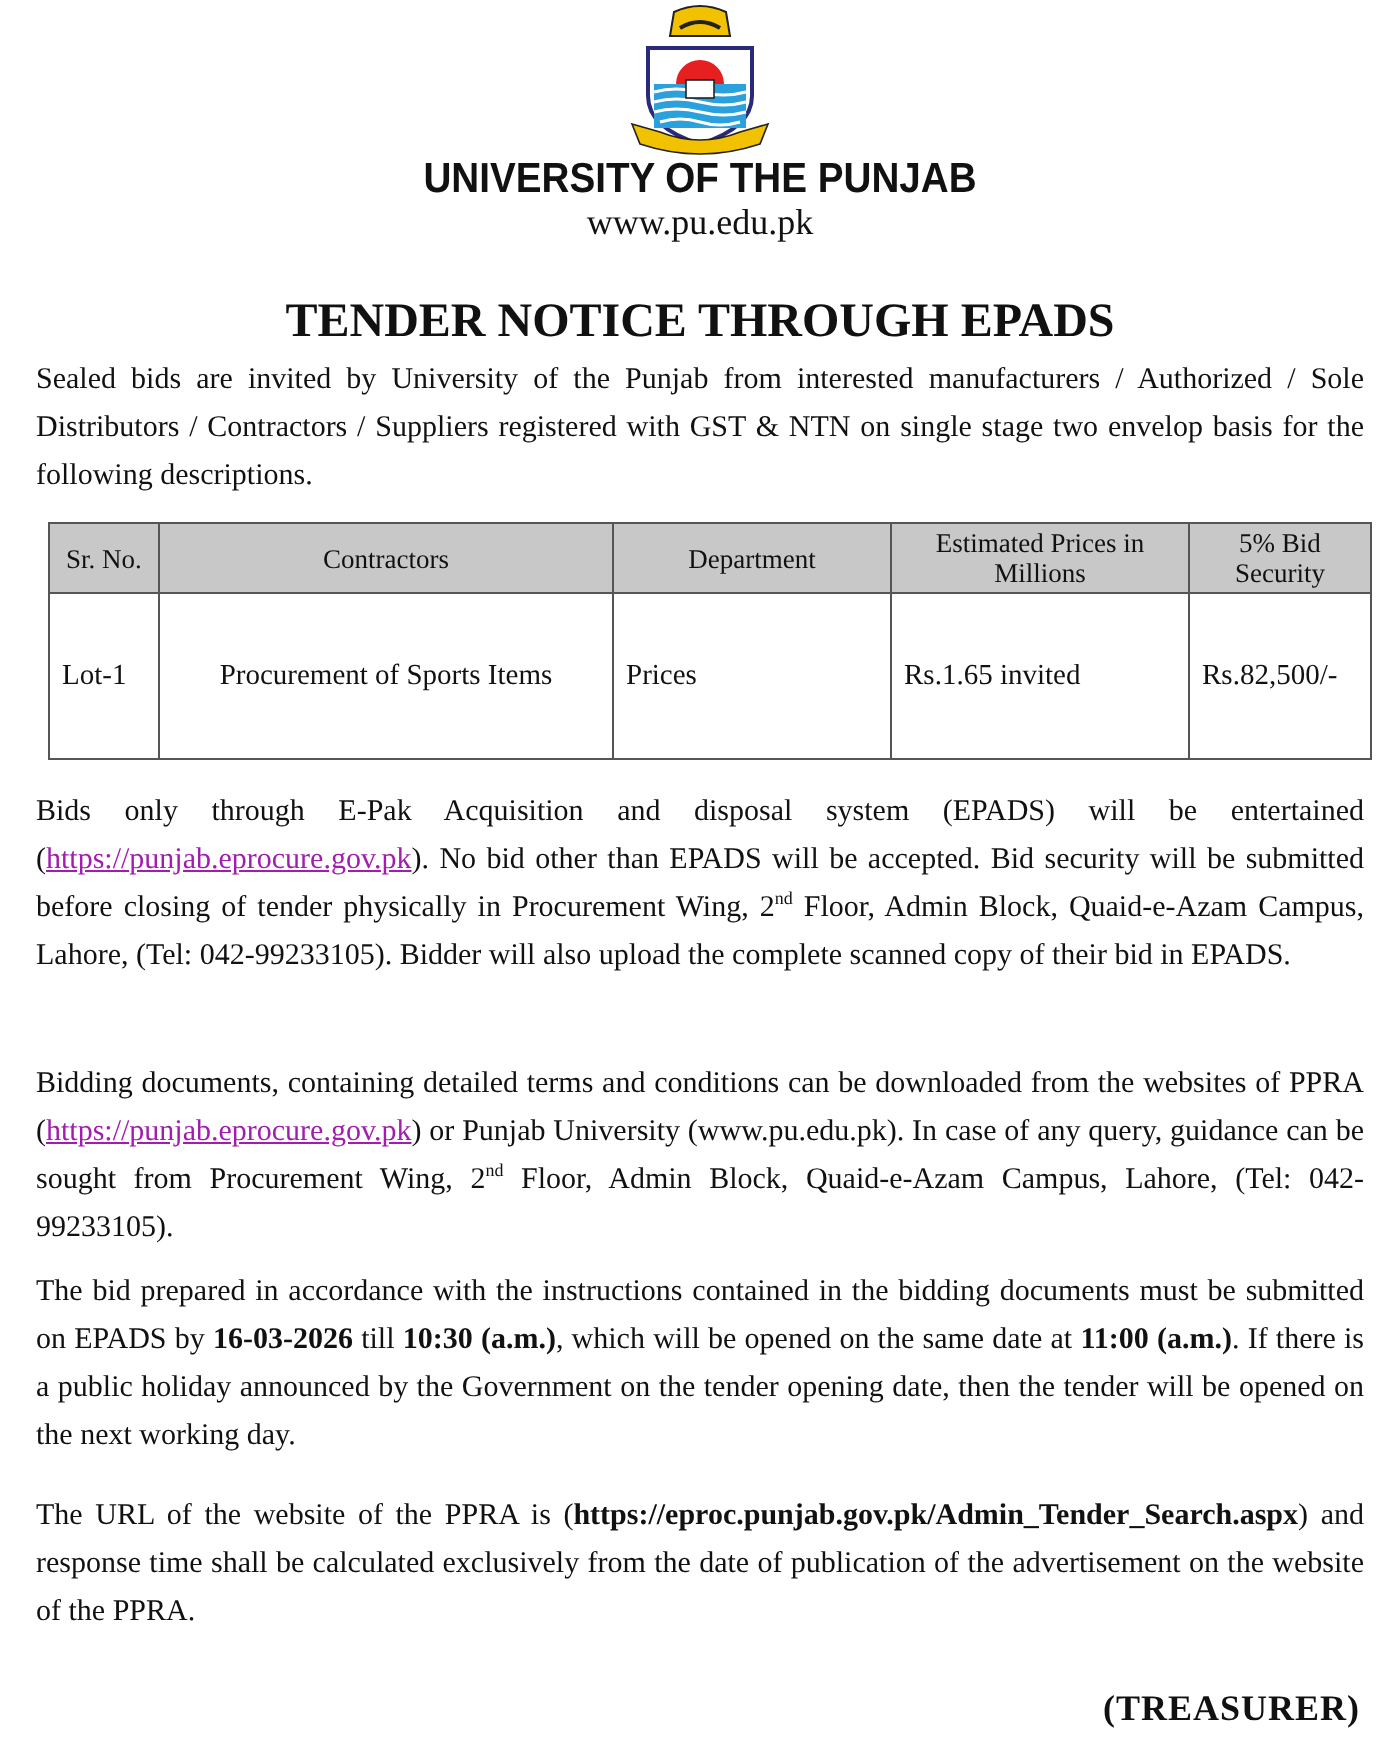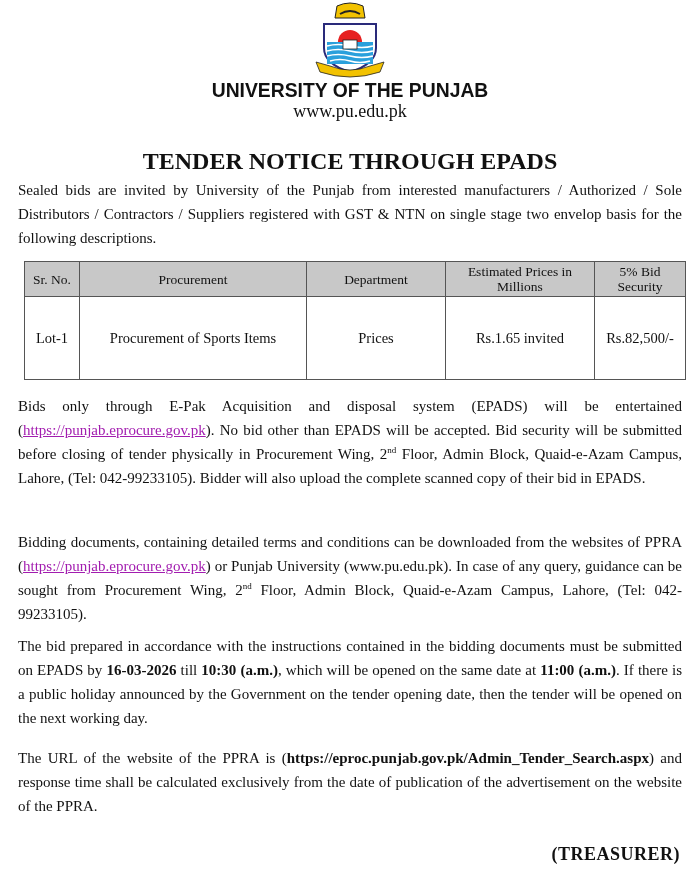--- a/index.html
+++ b/index.html
@@ -33,21 +33,21 @@
   sup { font-size: 9px; line-height: 0; }
   table.tender {
     position: absolute; left: 24px; top: 261px; width: 662px;
     border-collapse: collapse; font-size: 14px;
   }
   table.tender th {
     background: #c8c8c8; font-weight: normal; font-size: 13.5px; line-height: 15px;
     border: 1px solid #555; padding: 2px 4px; height: 30px;
   }
   table.tender td {
-    border: 1px solid #555; height: 82px; padding: 0 6px; font-size: 14.5px; text-align: center;
+    border: 1px solid #555; height: 82px; padding: 0 6px; font-size: 14.5px; 
   }
   table.tender td.desc { text-align: center; }
   .signature {
     position: absolute; right: 20px; top: 844px; font-weight: bold; font-size: 18px; letter-spacing: 0.5px;
   }
 </style>
 </head>
 <body>
 
 <div class="logo">
@@ -78,21 +78,21 @@
 <div class="title">
   <span>TENDER NOTICE THROUGH EPADS</span>
 </div>
 
 <div class="para p1">Sealed bids are invited by University of the Punjab from interested manufacturers / Authorized / Sole Distributors / Contractors / Suppliers registered with GST &amp; NTN on single stage two envelop basis for the following descriptions.</div>
 
 <table class="tender">
   <thead>
     <tr>
       <th style="width:46px">Sr. No.</th>
-      <th style="width:218px">Procurement</th>
+      <th style="width:218px">Contractors</th>
       <th style="width:130px">Department</th>
       <th style="width:140px">Estimated Prices in Millions</th>
       <th>5% Bid Security</th>
     </tr>
   </thead>
   <tbody>
     <tr>
       <td>Lot-1</td>
       <td class="desc">Procurement of Sports Items</td>
       <td>Prices</td>

